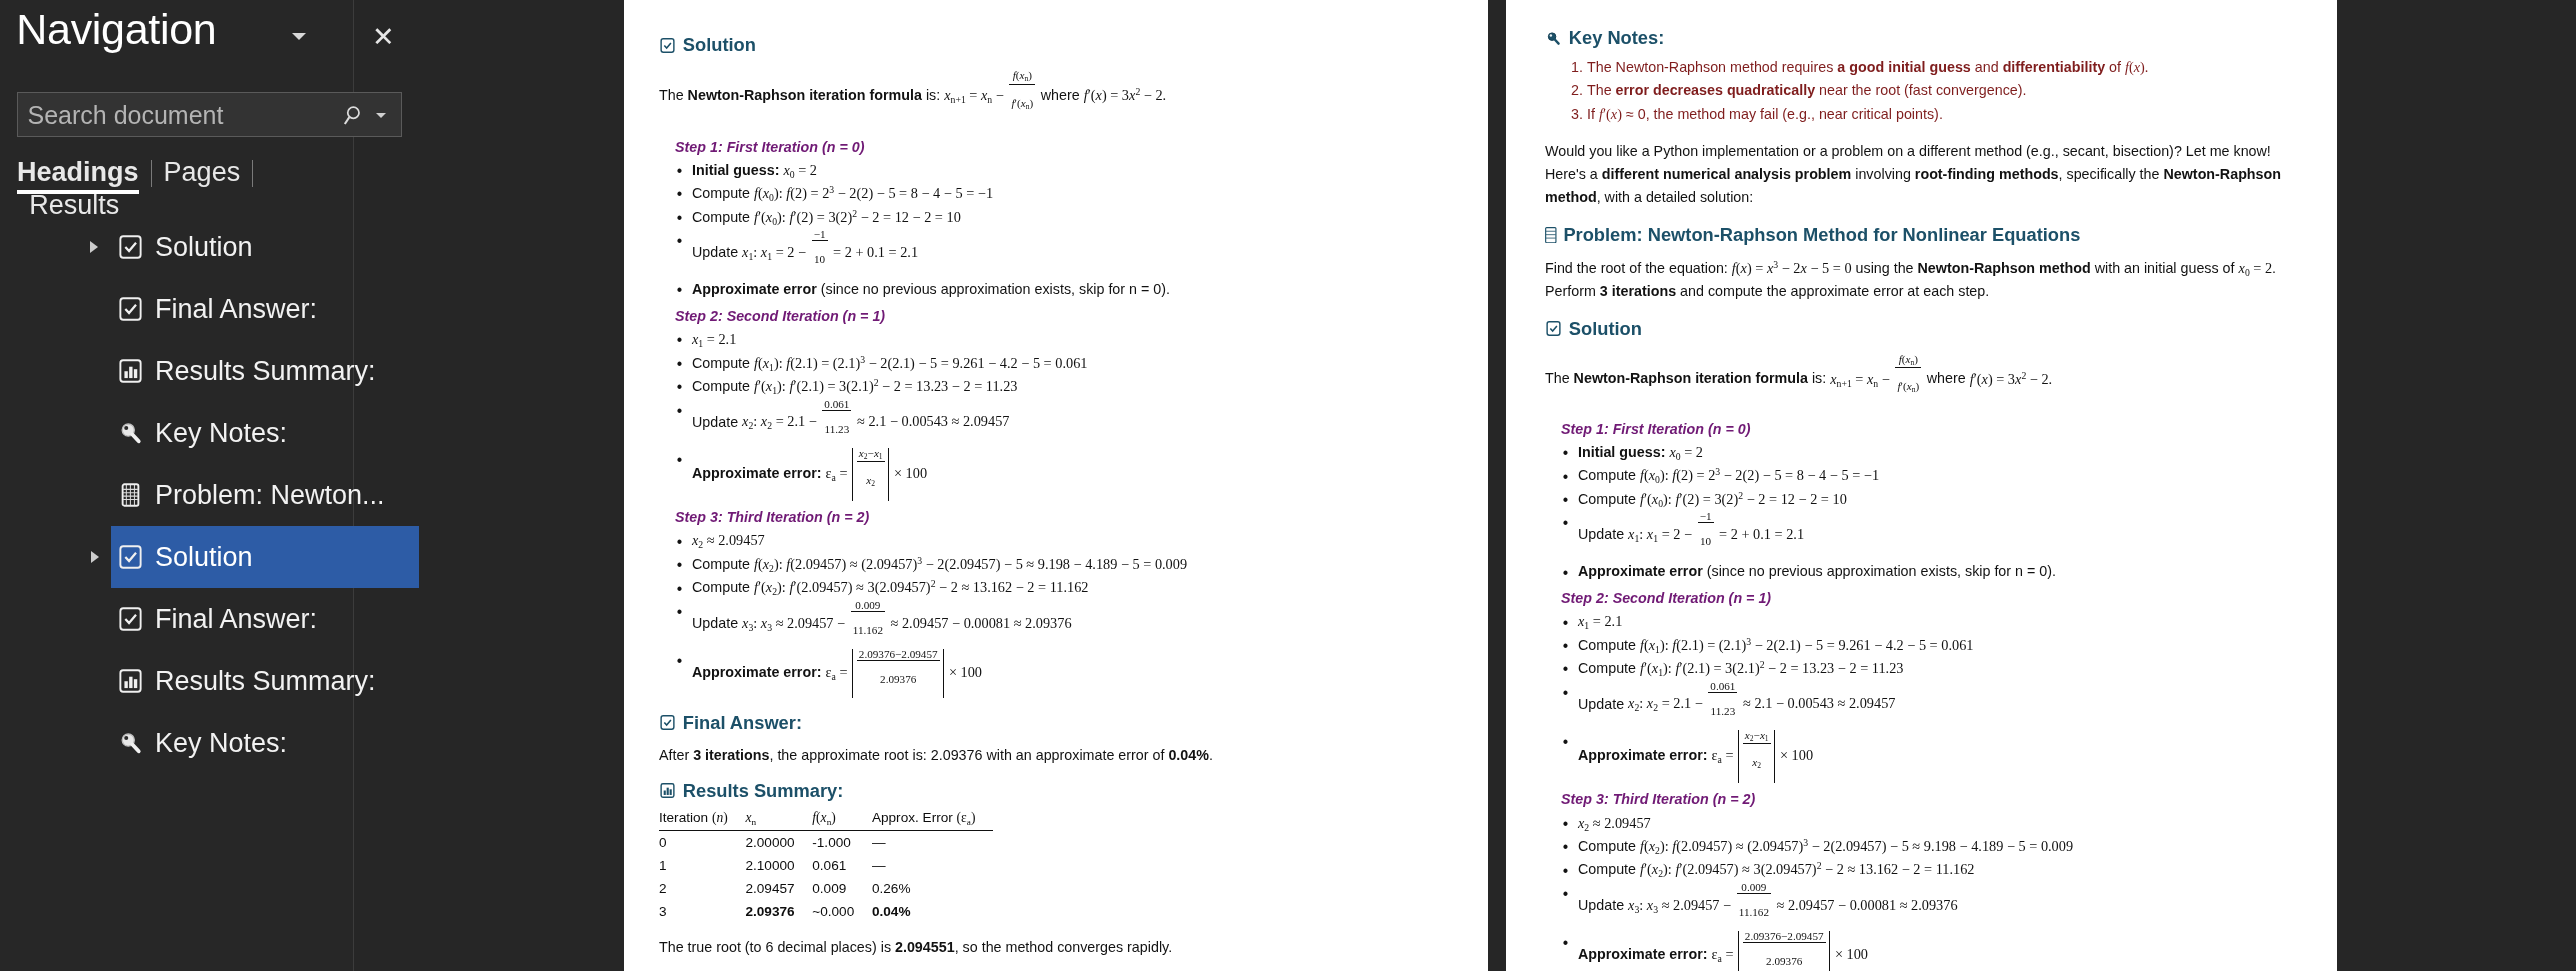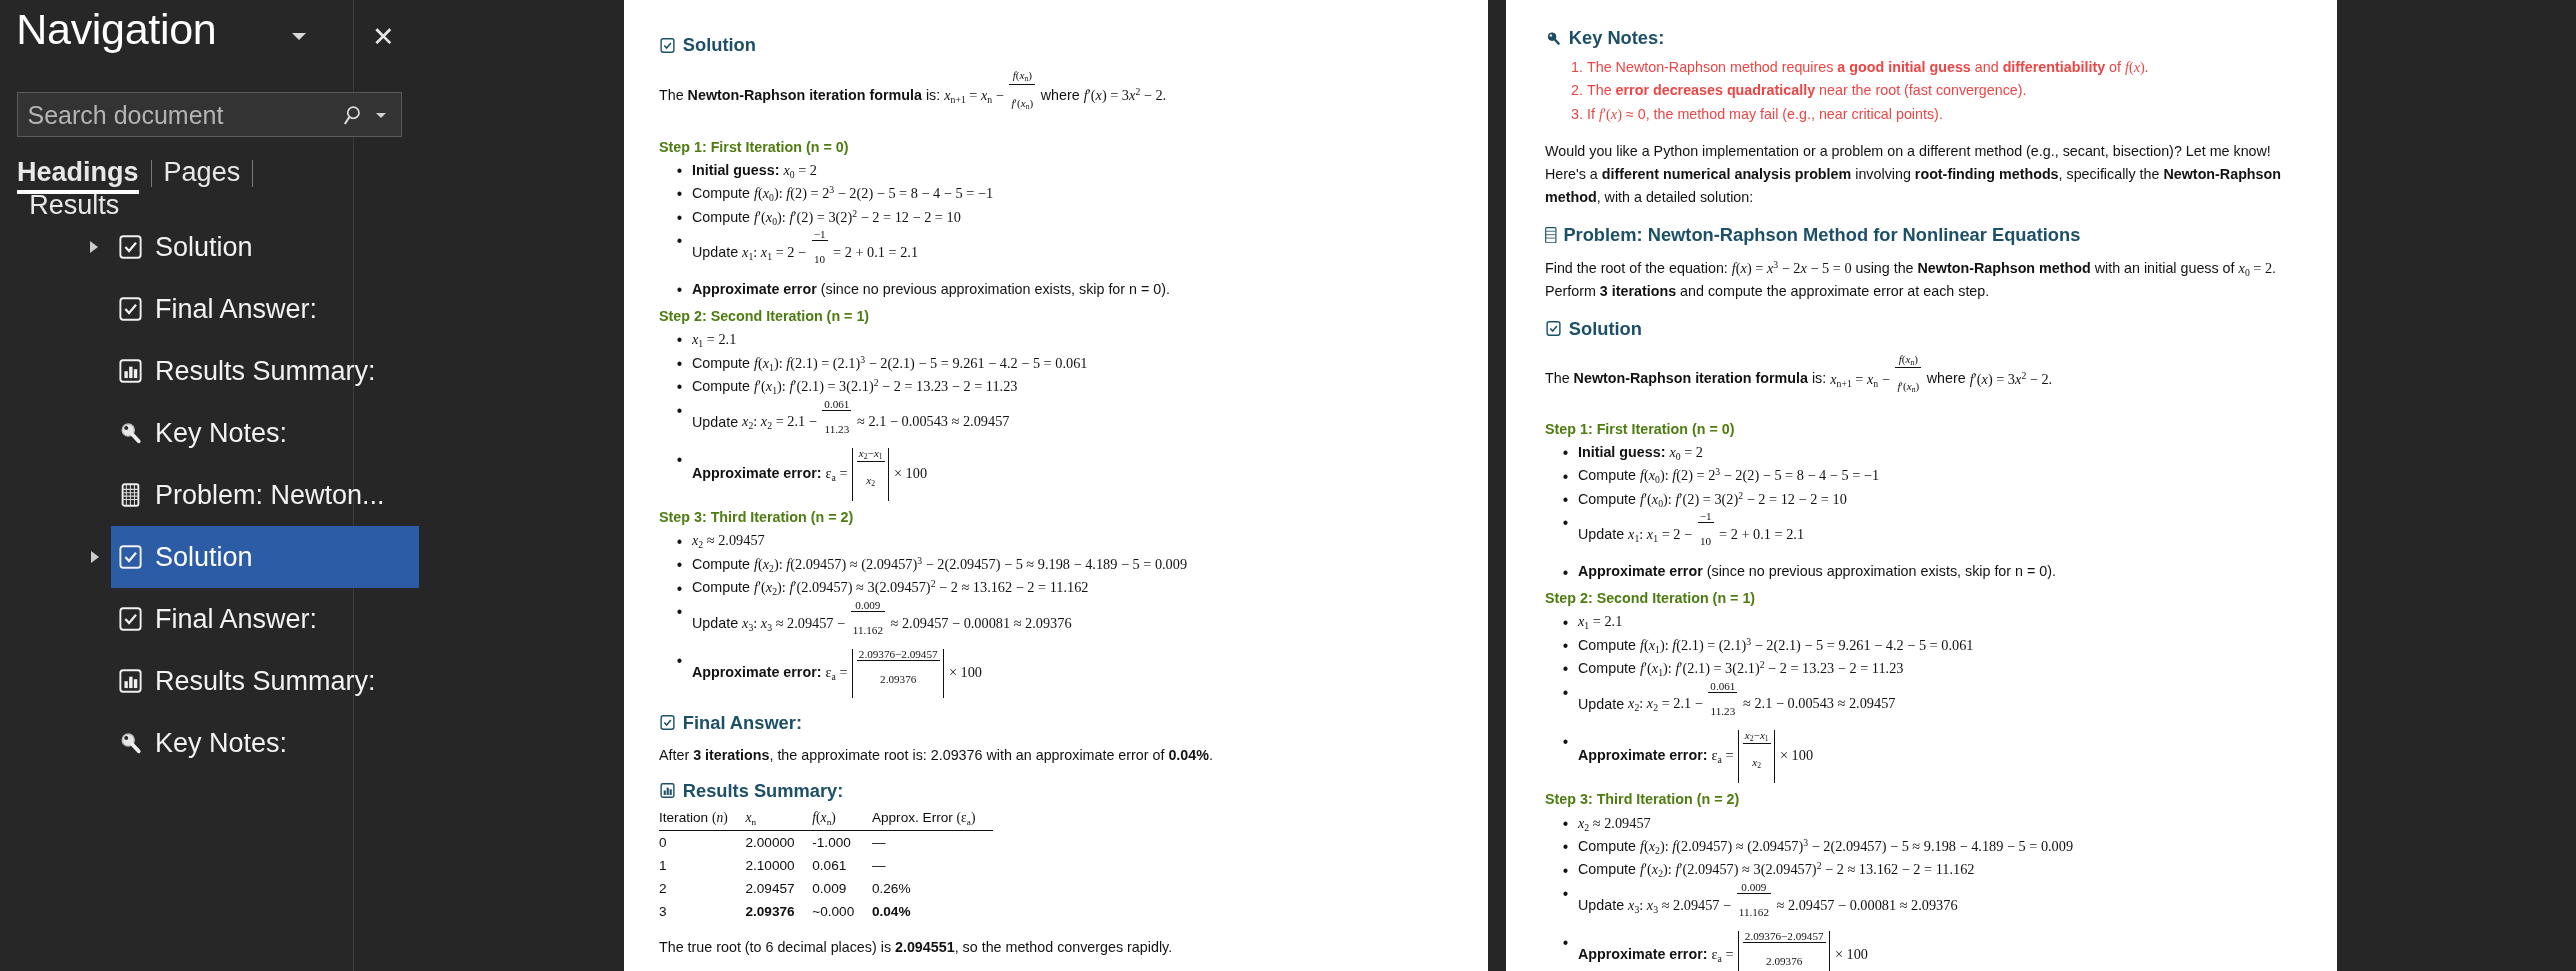--- a/index.html
+++ b/index.html
@@ -109,30 +109,30 @@
     font-family:"Liberation Sans", sans-serif;
     color:#0d0d0d;
   }
   .hd{
     color:#1c5068; font-weight:bold; display:flex; align-items:center;
     gap:6.8px;
   }
   .hd-1{ font-size:18.3px; }
   .hd-ico{ display:inline-block; width:17px; height:17px; flex:none; }
   .para{ font-size:14.3px; line-height:1.5; color:#121212; }
-  .step{ color:#4d7c0f; font-weight:bold; font-size:14.3px; }
+  .step{ color:#701a75; font-style:italic; font-weight:bold; font-size:14.3px;margin-left:16px; }
   ul.blist{ list-style:none; margin:0; padding:0; }
   ul.blist > li{
     position:relative; padding-left:33px; font-size:14.3px; line-height:1.62; color:#121212;
   }
   ul.blist > li::before{
     content:"•"; position:absolute; left:17.7px; top:-0.7px; font-size:15.6px;
   }
   ol.nlist{ margin:0; padding-left:42px; }
-  ol.nlist > li{ font-size:14.3px; line-height:1.65; color:#ef4444; }
+  ol.nlist > li{ font-size:14.3px; line-height:1.65; color:#7f1d1d; }
   b{ font-weight:bold; }
   i.mi{ font-style:italic; font-family:"Liberation Serif", serif; }
   .sr{ font-family:"Liberation Serif", serif; }
   sub{ font-size:0.68em; vertical-align:-0.28em; }
   sup{ font-size:0.68em; vertical-align:0.48em; }
 
   
   .frac{ display:inline-block; vertical-align:middle; text-align:center;
          font-size:0.78em; line-height:1.08; margin:0 2px; position:relative; top:-0.07em;}
   .frac .num{ display:block; border-bottom:0.7px solid #111; padding:0 2px; }

